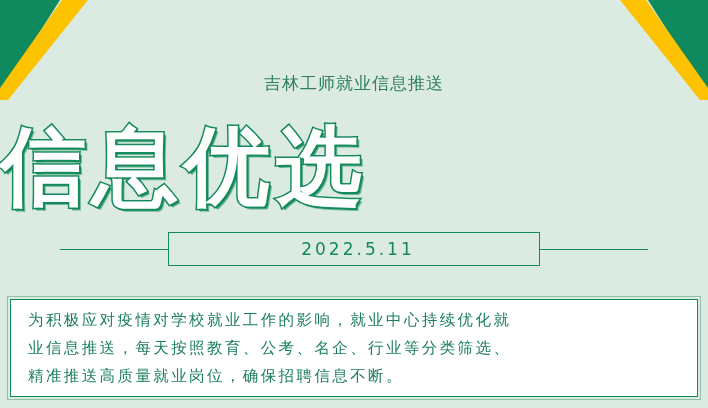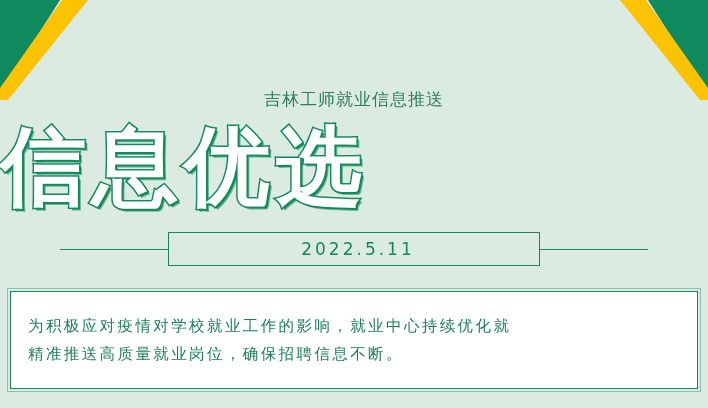--- a/index.html
+++ b/index.html
@@ -25,21 +25,21 @@
     top: 0;
     left: 0;
     width: 708px;
     height: 408px;
     pointer-events: none;
   }
 
   
   .subtitle {
     position: absolute;
-    top: 88px;
+    top: 72px;
     left: 0;
     width: 708px;
     text-align: center;
     font-size: 17px;
     letter-spacing: 1px;
     color: #2f7f5e;
     font-family: "DejaVu Sans", "Liberation Sans", sans-serif;
     white-space: nowrap;
   }
 
@@ -93,21 +93,21 @@
     font-size: 17px;
     letter-spacing: 3px;
     color: #148a5c;
     font-family: "DejaVu Sans", "Liberation Sans", sans-serif;
   }
 
   
   .body-box {
     position: absolute;
     left: 10px;
-    top: 291px;
+    top: 299px;
     width: 688px;
     height: 98px;
     box-sizing: border-box;
     background: #ffffff;
     border: 1.5px solid #148a5c;
     outline: 1.5px solid #8fc0a9;
     outline-offset: 2px;
     display: flex;
     align-items: center;
     justify-content: center;
@@ -151,17 +151,18 @@
     <span class="rule-line"></span>
     <span class="date-box">
       <span class="date-text">2022.5.11</span>
     </span>
     <span class="rule-line"></span>
   </div>
 
   <div class="body-box">
     <div class="body-text">
       <span class="body-line">为积极应对疫情对学校就业工作的影响，就业中心持续优化就</span>
+      <span class="body-line">业信息推送，每天按照教育、公考、名企、行业等分类筛选、</span>
       <span class="body-line">精准推送高质量就业岗位，确保招聘信息不断。</span>
     </div>
   </div>
 
 </div>
 
 </body></html>

